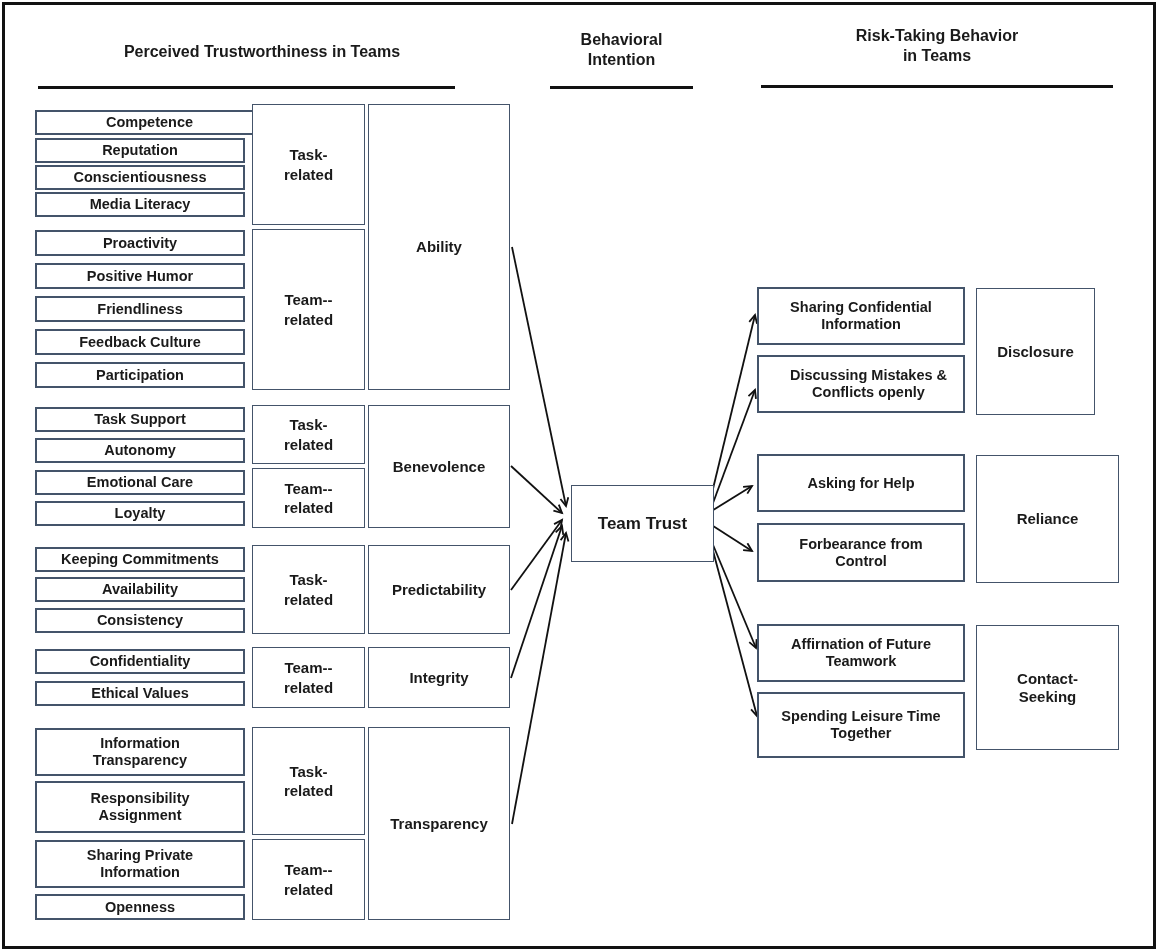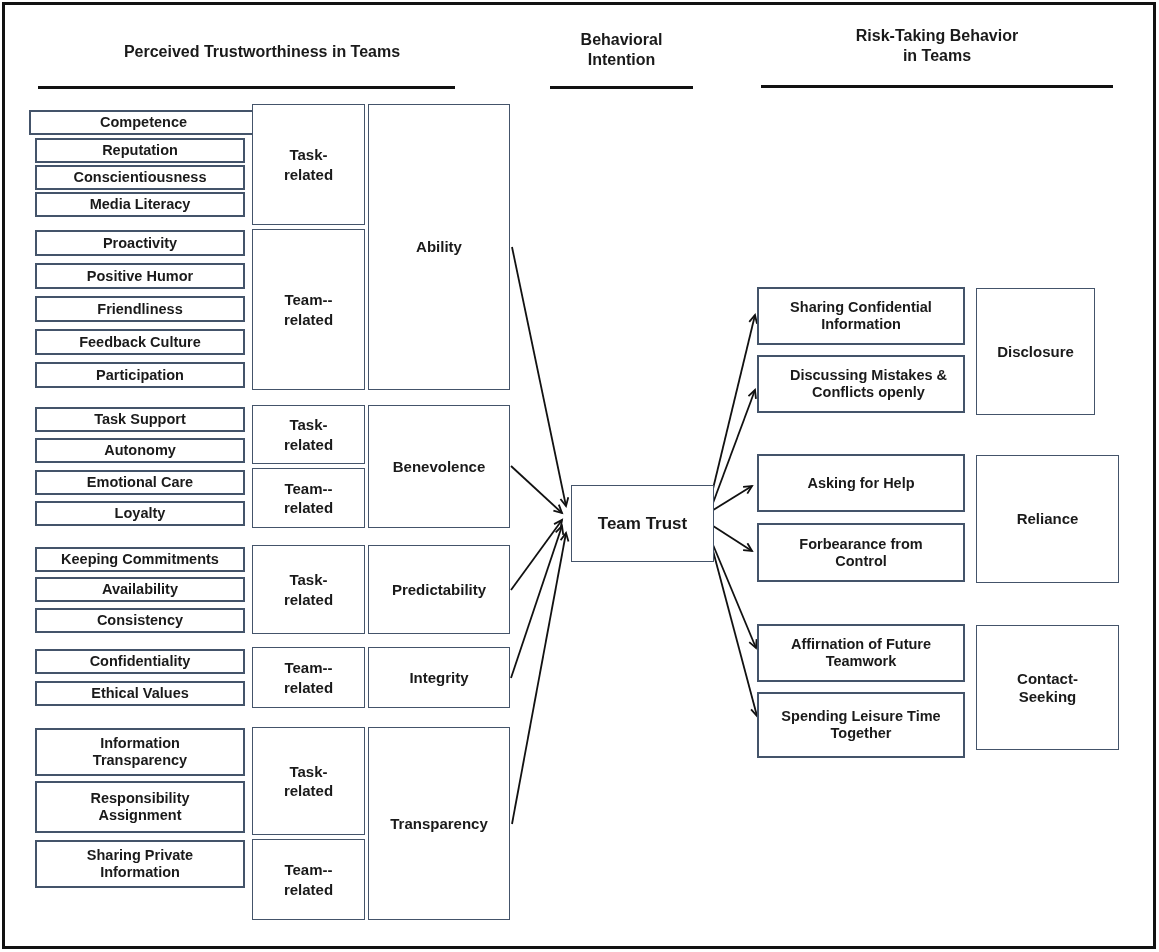--- a/index.html
+++ b/index.html
@@ -49,21 +49,21 @@
       <path d="M512,824 L566,533" marker-end="url(#arr)"></path>
       <path d="M711,497 L755,315" marker-end="url(#arr)"></path>
       <path d="M713,503 L755,390" marker-end="url(#arr)"></path>
       <path d="M710,512 L752,486" marker-end="url(#arr)"></path>
       <path d="M710,524 L752,551" marker-end="url(#arr)"></path>
       <path d="M711,540 L756,648" marker-end="url(#arr)"></path>
       <path d="M712,547 L757,716" marker-end="url(#arr)"></path>
     </g>
   </svg>
 
-  <div class="box attr" style="left:29px;top:110px;width:229px;height:25px;">Competence</div>
+  <div class="box attr" style="left:35px;top:110px;width:229px;height:25px;">Competence</div>
   <div class="box attr" style="left:35px;top:138px;width:210px;height:25px;">Reputation</div>
   <div class="box attr" style="left:35px;top:165px;width:210px;height:25px;">Conscientiousness</div>
   <div class="box attr" style="left:35px;top:192px;width:210px;height:25px;">Media Literacy</div>
   <div class="box attr" style="left:35px;top:230px;width:210px;height:26px;">Proactivity</div>
   <div class="box attr" style="left:35px;top:263px;width:210px;height:26px;">Positive Humor</div>
   <div class="box attr" style="left:35px;top:296px;width:210px;height:26px;">Friendliness</div>
   <div class="box attr" style="left:35px;top:329px;width:210px;height:26px;">Feedback Culture</div>
   <div class="box attr" style="left:35px;top:362px;width:210px;height:26px;">Participation</div>
   <div class="box sub" style="left:252px;top:104px;width:113px;height:121px;">Task-
 related</div>
@@ -93,20 +93,21 @@
   <div class="box sub" style="left:252px;top:647px;width:113px;height:61px;">Team--
 related</div>
   <div class="box cat" style="left:368px;top:647px;width:142px;height:61px;">Integrity</div>
 
   <div class="box attr" style="left:35px;top:728px;width:210px;height:48px;">Information
 Transparency</div>
   <div class="box attr" style="left:35px;top:781px;width:210px;height:52px;">Responsibility
 Assignment</div>
   <div class="box attr" style="left:35px;top:840px;width:210px;height:48px;">Sharing Private
 Information</div>
+  <div class="box attr" style="left:35px;top:894px;width:210px;height:26px;">Openness</div>
   <div class="box sub" style="left:252px;top:727px;width:113px;height:108px;">Task-
 related</div>
   <div class="box sub" style="left:252px;top:839px;width:113px;height:81px;">Team--
 related</div>
   <div class="box cat" style="left:368px;top:727px;width:142px;height:193px;">Transparency</div>
 
   <div class="box trust" style="left:571px;top:485px;width:143px;height:77px;">Team Trust</div>
 
   <div class="box beh" style="left:757px;top:287px;width:208px;height:58px;">Sharing Confidential
 Information</div>

